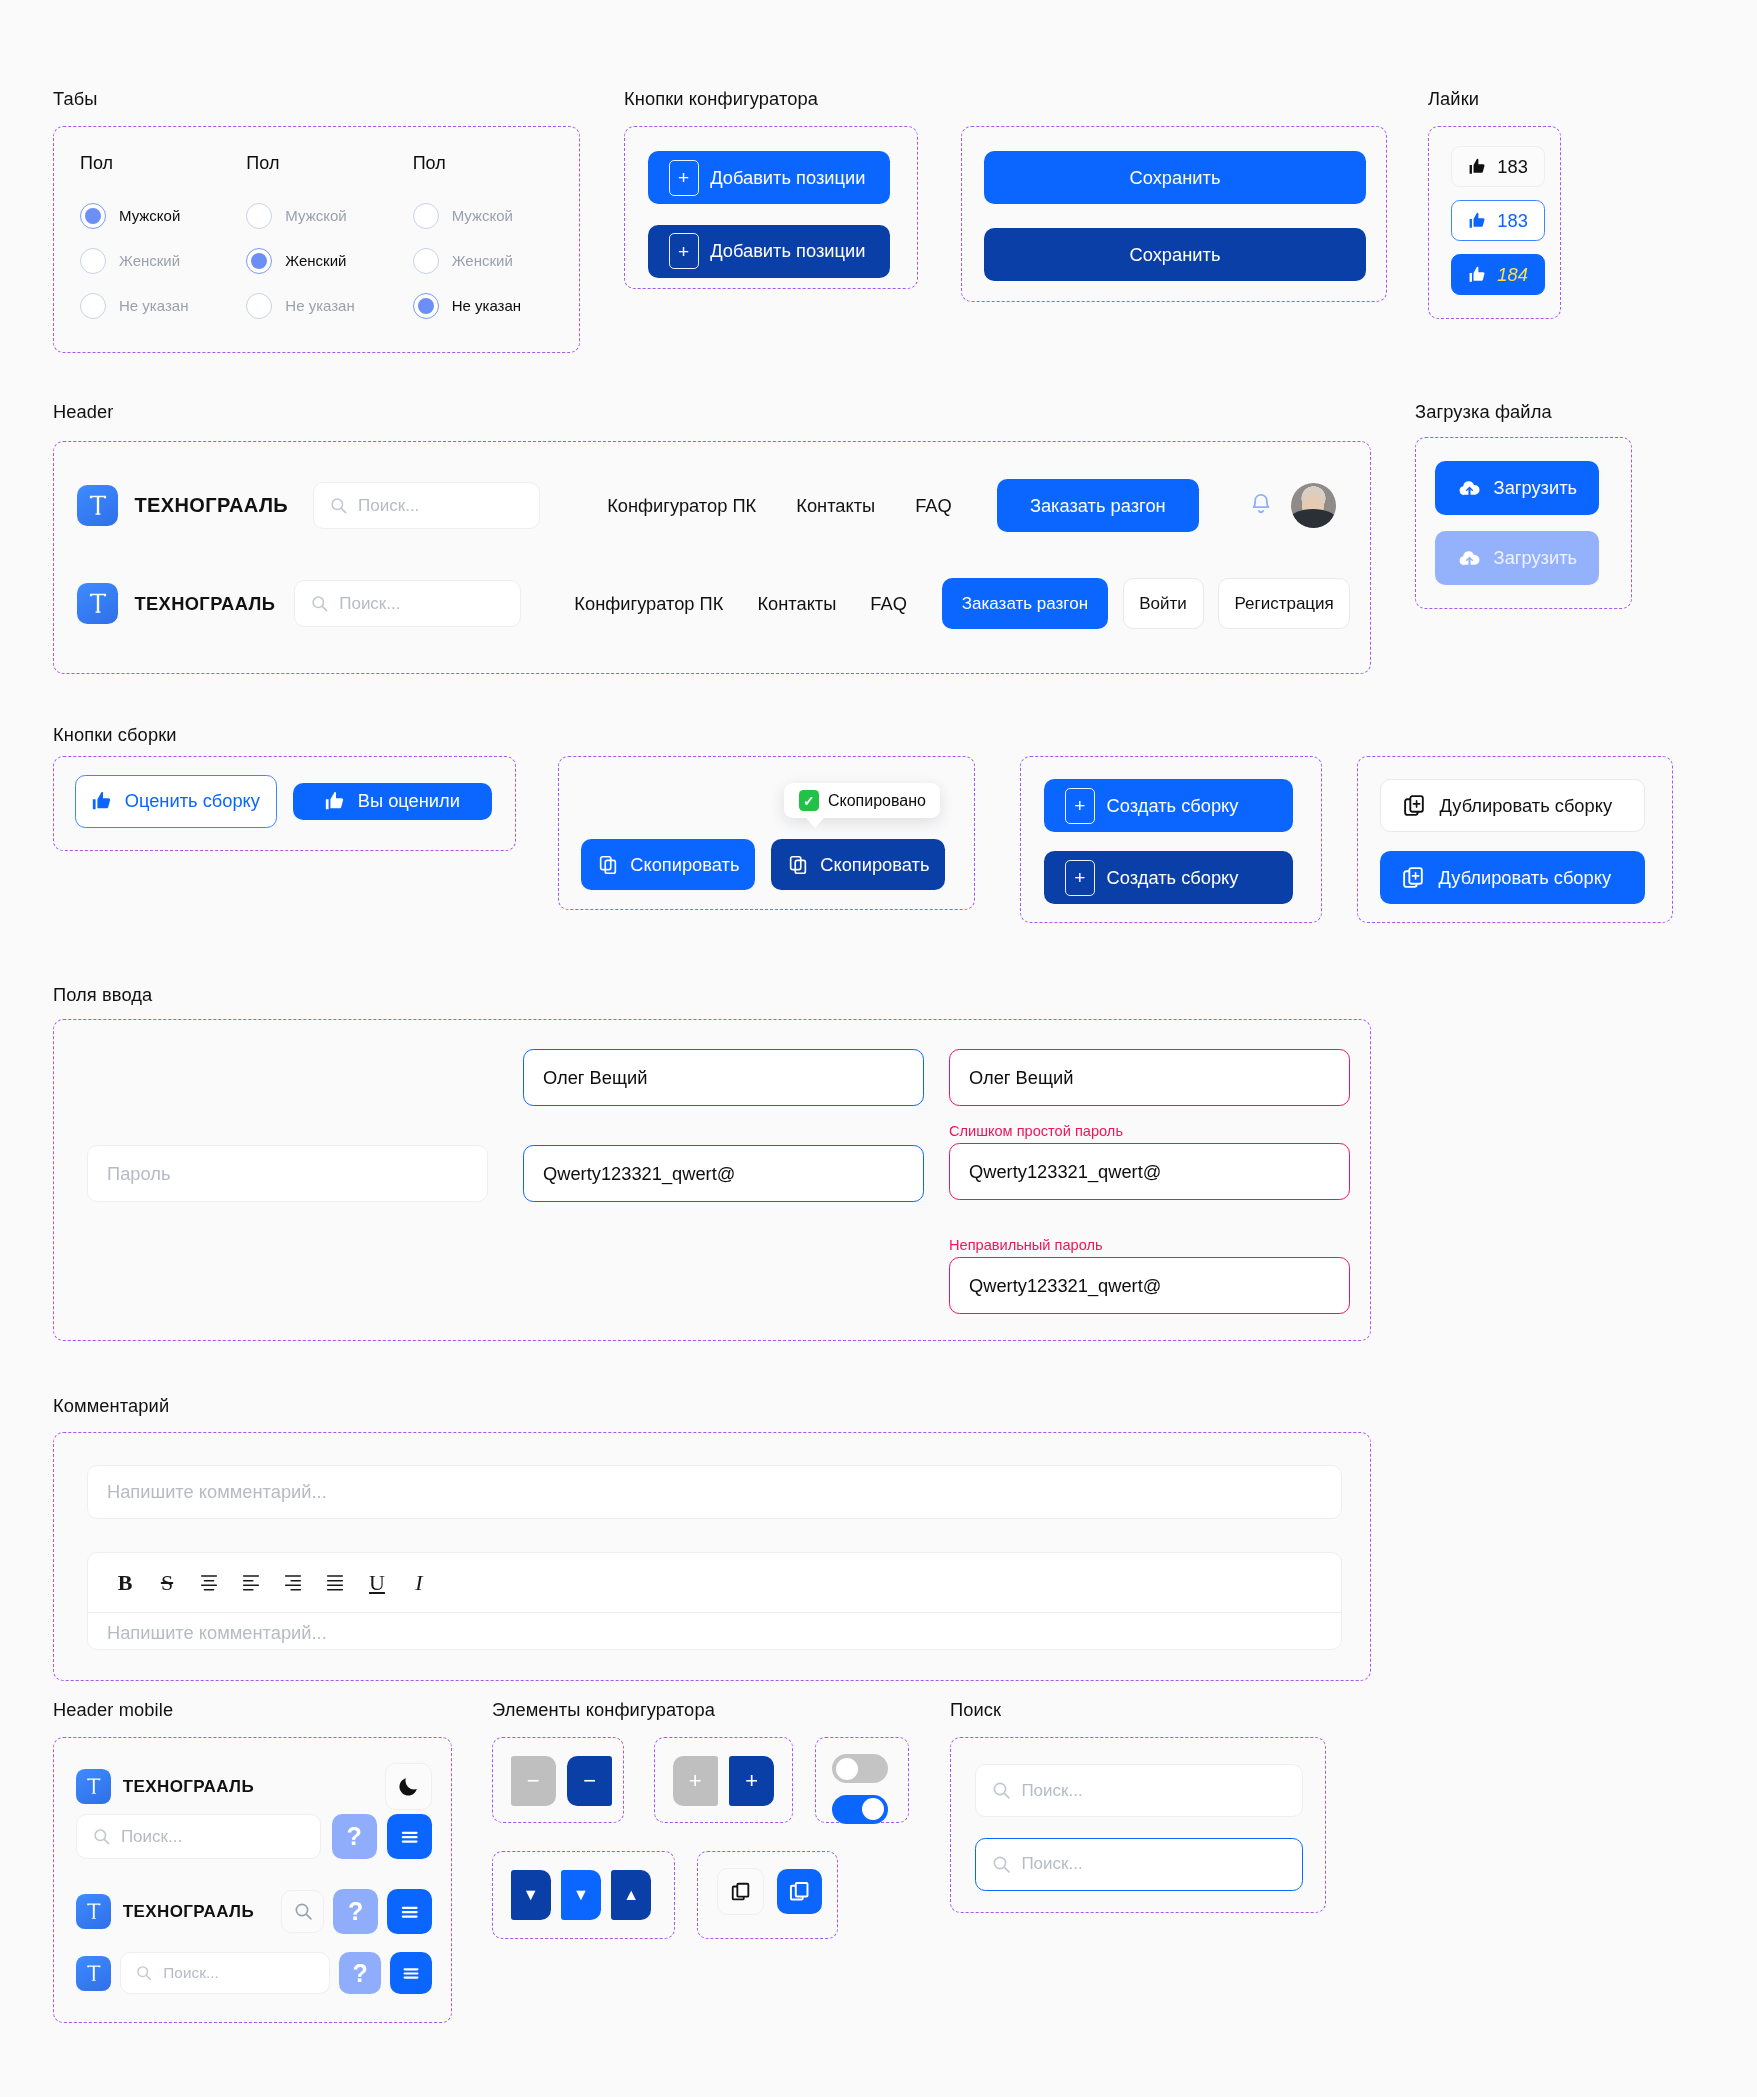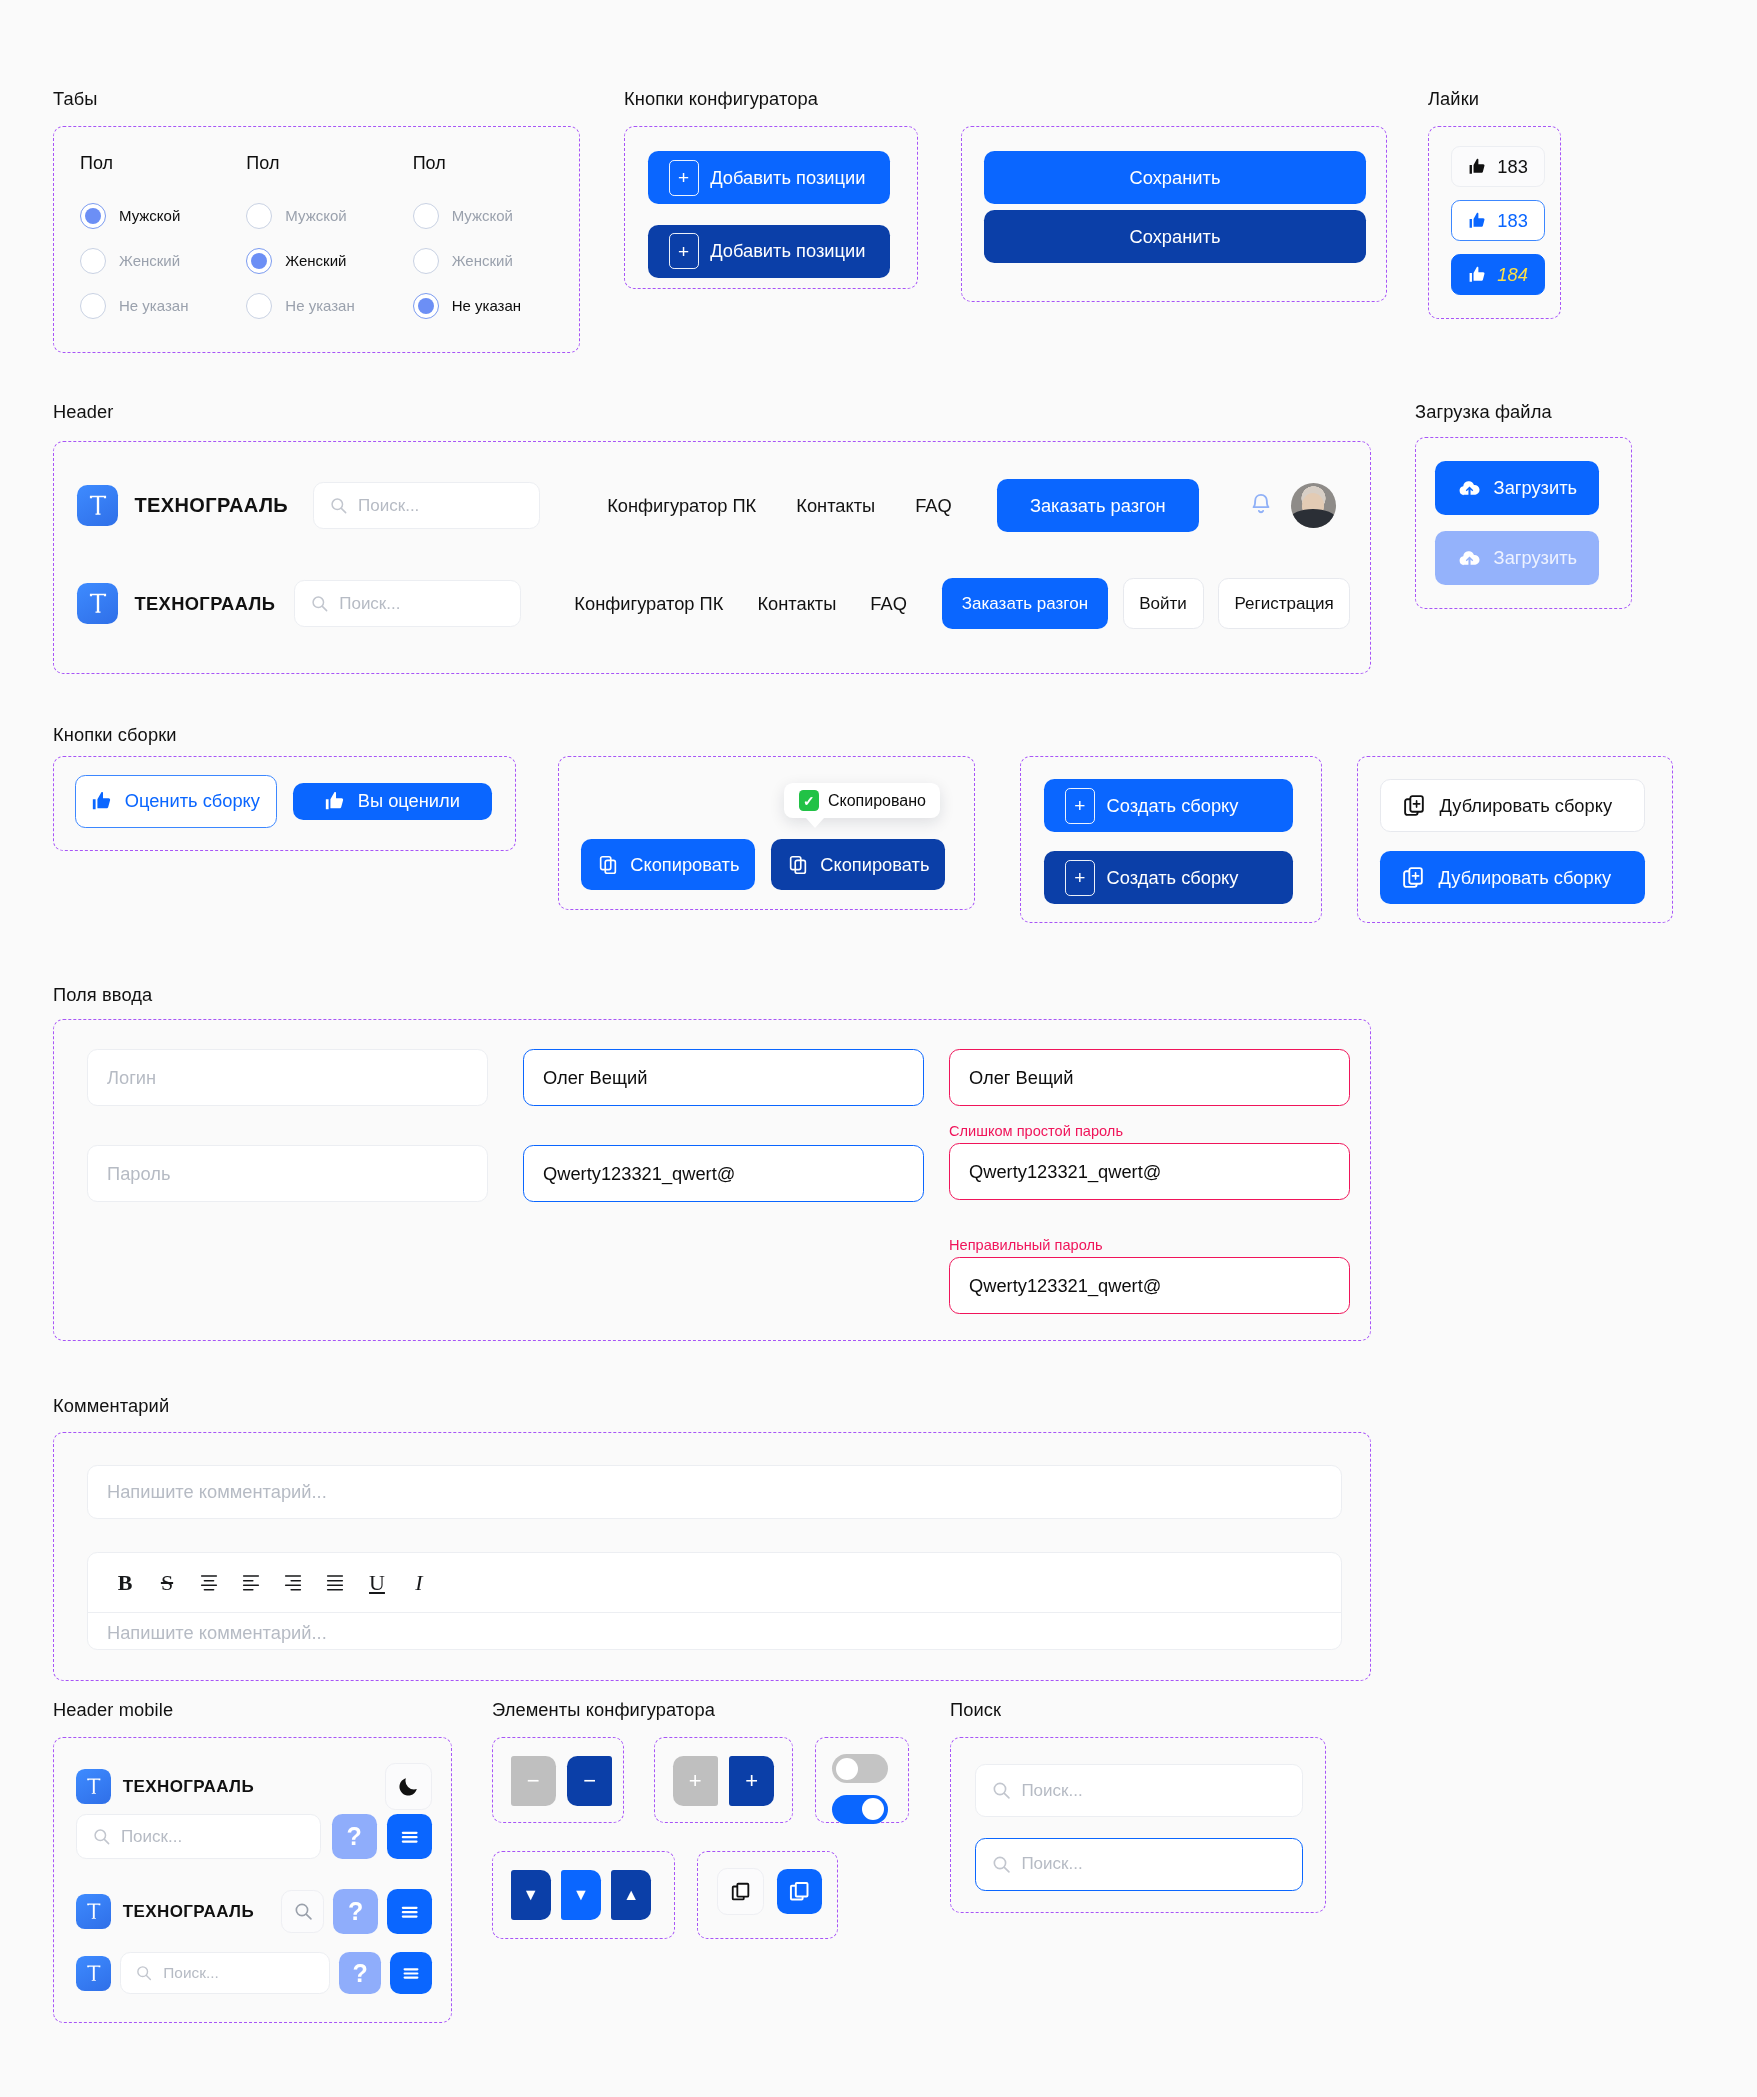--- a/index.html
+++ b/index.html
@@ -171,21 +171,21 @@
         <span>Добавить позиции</span>
       </button>
       <button class="btn dark" style="width:242px;height:53px;justify-content:flex-start;padding-left:20.5px;">
         <span class="sqicon">+</span>
         <span>Добавить позиции</span>
       </button>
     </div>
   </div>
 
   <div class="abs dash" style="left:961px;top:126px;width:426px;height:176px;">
-    <div class="col" style="padding:24px 0 0 22px;gap:6px;">
+    <div class="col" style="padding:24px 0 0 22px;gap:24px;">
       <button class="btn" style="width:382px;height:53px;">Сохранить</button>
       <button class="btn dark" style="width:382px;height:53px;">Сохранить</button>
     </div>
   </div>
 
   <div class="abs sec-label" style="left:1428px;top:88px;">Лайки</div>
   <div class="abs dash" style="left:1428px;top:126px;width:133px;height:193px;">
     <div class="col" style="padding:19px 0 0 22px;gap:13px;align-items:flex-start;">
       <div class="like plain">
         <svg width="19" height="19" viewBox="0 0 24 24">
@@ -351,23 +351,20 @@
             <path d="M14 7.5v6M11 10.5h6" stroke="#fff" stroke-width="1.6" stroke-linecap="round"></path>
           </svg>
         <span>Дублировать сборку</span>
       </button>
     </div>
   </div>
 
   <div class="abs sec-label" style="left:53px;top:984px;">Поля ввода</div>
   <div class="abs dash" style="left:53px;top:1019px;width:1318px;height:322px;">
 
-    <div class="abs field" style="left:33px;top:29px;width:401px;">
-      <span class="ph">Логин</span>
-    </div>
     <div class="abs field" style="left:33px;top:125px;width:401px;">
       <span class="ph">Пароль</span>
     </div>
 
     <div class="abs field focus" style="left:469px;top:29px;width:401px;">
       <span>Олег Вещий</span>
     </div>
     <div class="abs field focus" style="left:469px;top:125px;width:401px;">
       <span>Qwerty123321_qwert@</span>
     </div>

